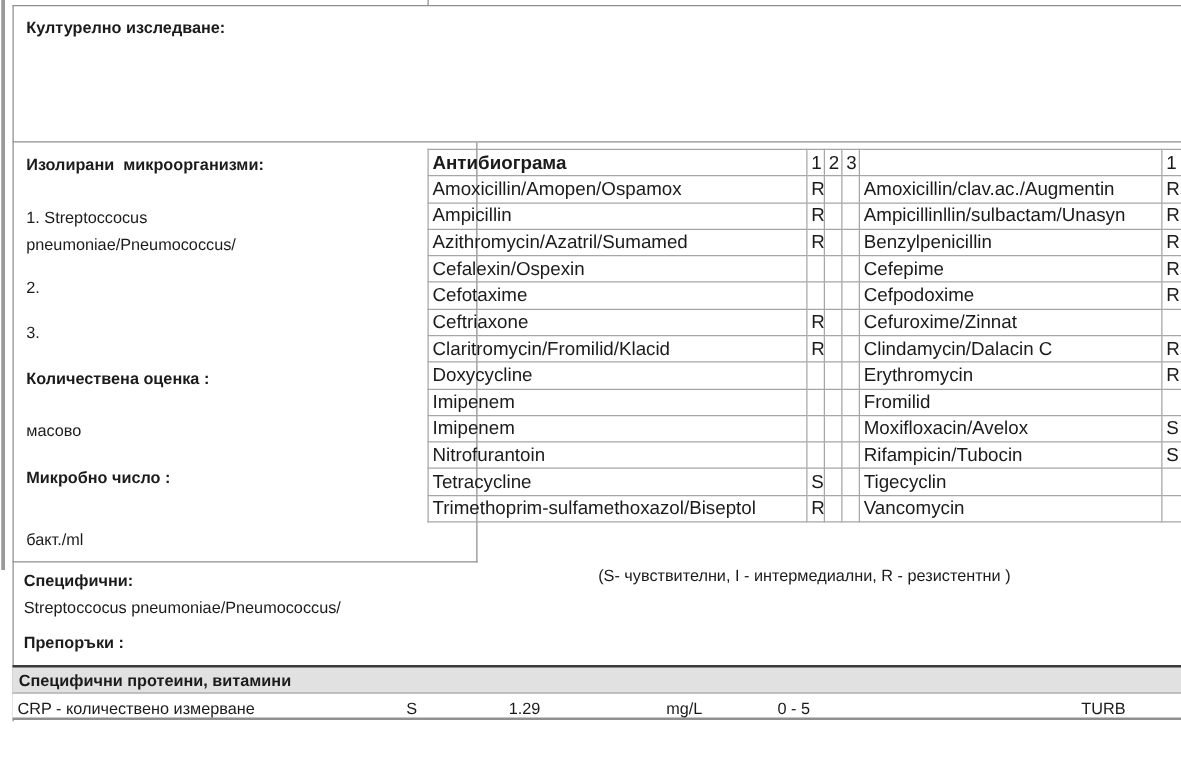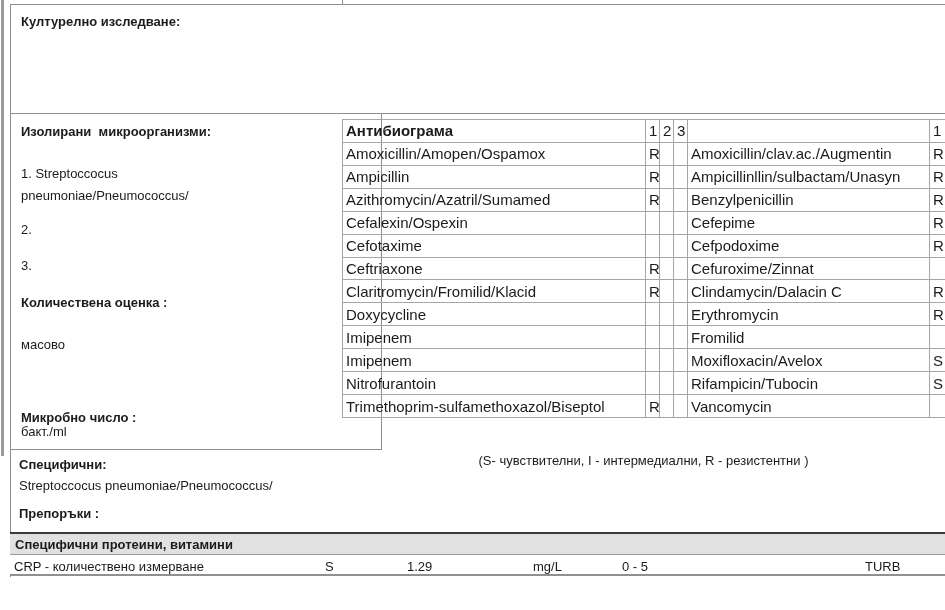--- a/index.html
+++ b/index.html
@@ -66,21 +66,21 @@
   </div>
 
   <div id="isolated-box" class="abs">
     <div class="abs bold t15 pre" style="left:10px; top:8px;">Изолирани  микроорганизми:</div>
     <div class="abs t15" style="left:10px; top:50px;">1. Streptoccocus</div>
     <div class="abs t15" style="left:10px; top:72px;">pneumoniae/Pneumococcus/</div>
     <div class="abs t15" style="left:10px; top:106px;">2.</div>
     <div class="abs t15" style="left:10px; top:142px;">3.</div>
     <div class="abs bold t15" style="left:10px; top:179px;">Количествена оценка :</div>
     <div class="abs t15" style="left:10px; top:221px;">масово</div>
-    <div class="abs bold t15" style="left:10px; top:258px;margin-top:36px;">Микробно число :</div>
+    <div class="abs bold t15" style="left:10px; top:258px;">Микробно число :</div>
     <div class="abs t15" style="left:10px; top:308px;">бакт./ml</div>
   </div>
 
   <div id="abg-wrap" class="abs">
     <table class="abg">
       <colgroup>
         <col style="width:303px">
           <col style="width:14px">
           <col style="width:14px">
         <col style="width:14px">
@@ -178,20 +178,28 @@
           </tr>
           <tr>
             <td>Nitrofurantoin</td>
             <td></td>
             <td></td>
             <td></td>
             <td>Rifampicin/Tubocin</td>
             <td>S</td>
           </tr>
           <tr>
+            <td>Tetracycline</td>
+            <td>S</td>
+            <td></td>
+            <td></td>
+            <td>Tigecyclin</td>
+            <td></td>
+          </tr>
+          <tr>
             <td>Trimethoprim-sulfamethoxazol/Biseptol</td>
             <td>R</td>
             <td></td>
             <td></td>
             <td>Vancomycin</td>
             <td></td>
           </tr>
         </tbody>
     </table>
   </div>

